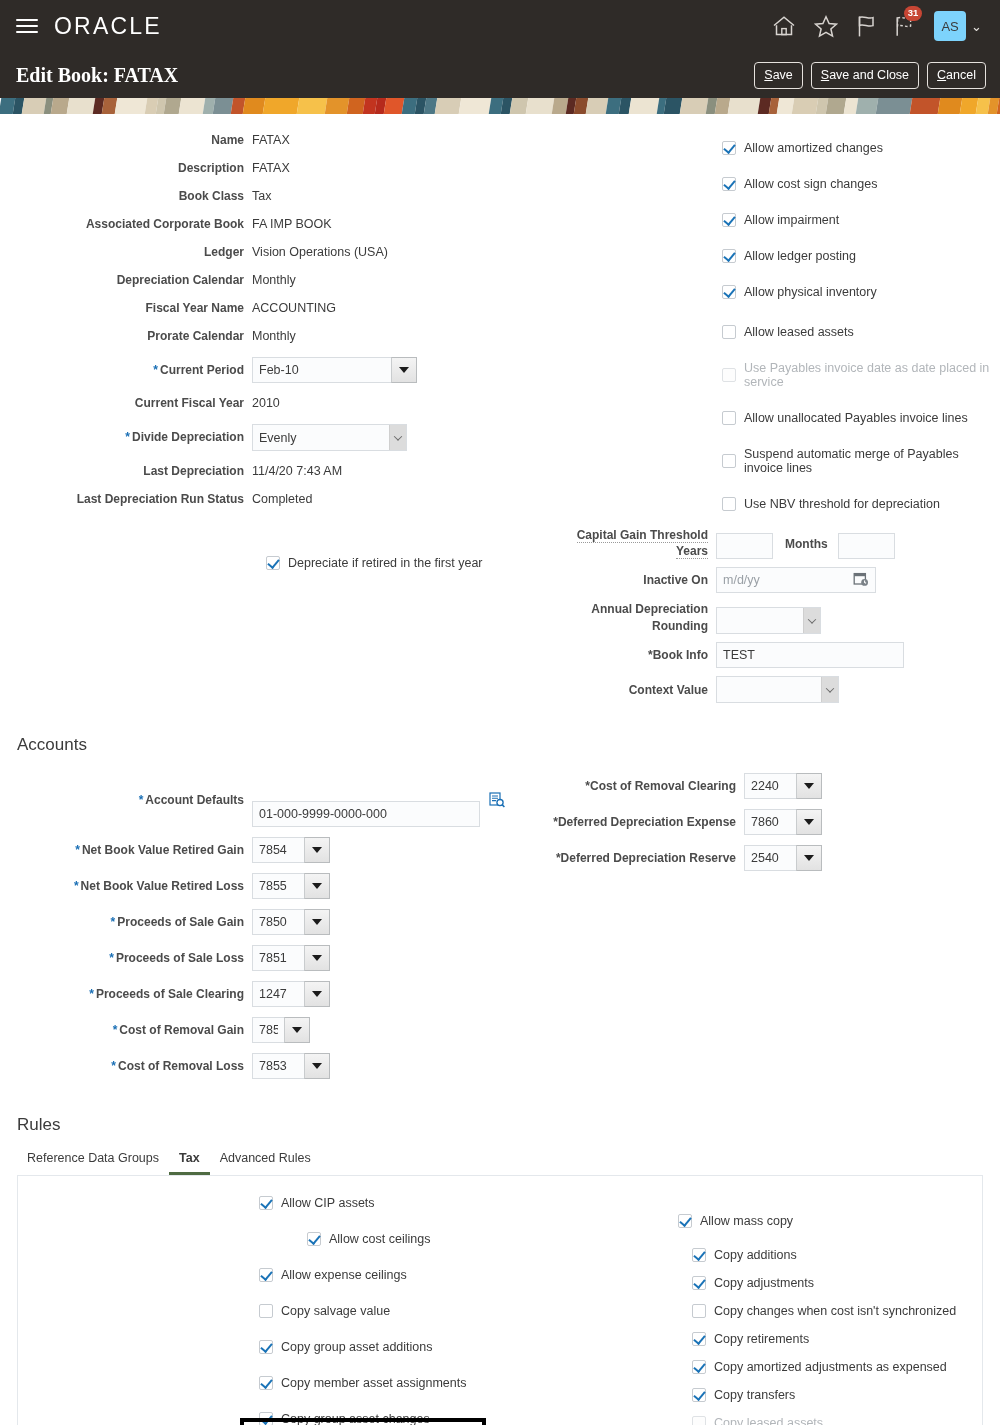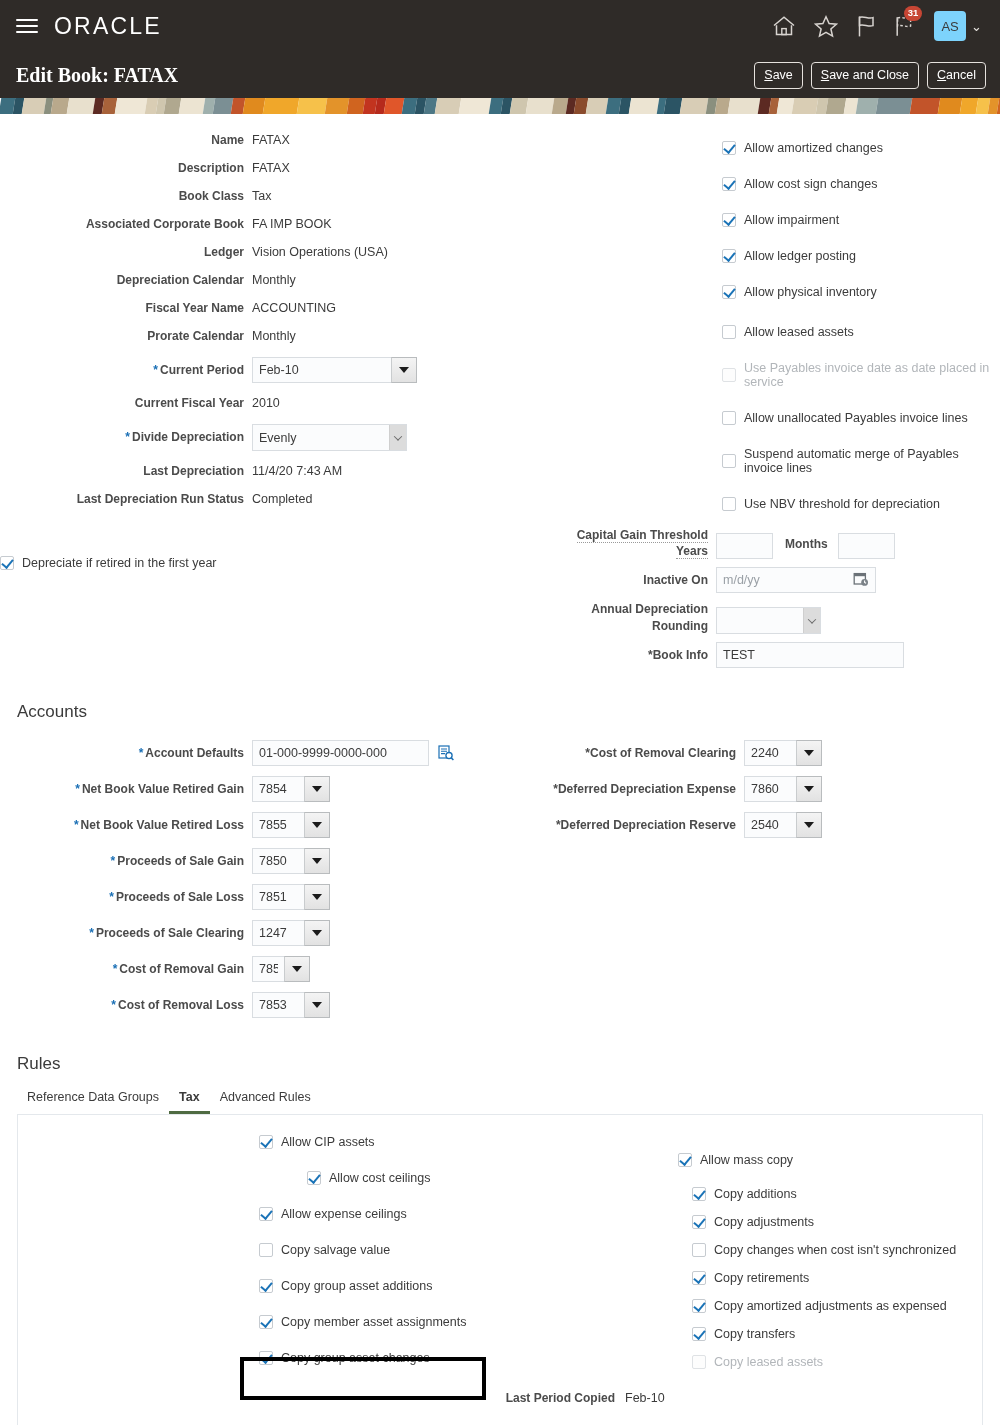--- a/index.html
+++ b/index.html
@@ -393,21 +393,21 @@
 
       <div class="frow ro">
         <div class="flabel">Last Depreciation</div>
         <div class="fval">11/4/20 7:43 AM</div>
       </div>
       <div class="frow ro">
         <div class="flabel">Last Depreciation Run Status</div>
         <div class="fval">Completed</div>
       </div>
 
-      <div class="cbrow" style="margin-top:46px; align-items:center;">
+      <div class="cbrow" style="margin-top:46px; margin-left:266px;align-items:center;">
         <div class="cb on"></div>
         <div class="cblab">Depreciate if retired in the first year</div>
       </div>
     </div>
 
     <div class="col-right">
       <div style="padding-left:202px; padding-top:12px;">
         <div class="cbrow" style="margin-bottom:22px;">
           <div class="cb on"></div>
           <div class="cblab">Allow amortized changes</div>
@@ -484,32 +484,39 @@
           <div class="selval"></div>
           <div class="seltab"></div>
         </div>
       </div>
 
       <div class="frow" style="margin-bottom:8px;">
         <div style="width:196px; text-align:right; padding-right:8px; font-weight:bold; font-size:12px; color:#4b4b4b;"><span class="req">*</span><span>Book Info</span></div>
         <input class="txt" style="width: 188px;" value="TEST">
       </div>
 
+      <div class="frow">
+        <div style="width:196px; text-align:right; padding-right:8px; font-weight:bold; font-size:12px; color:#4b4b4b;">Context Value</div>
+        <div class="sel" style="width:123px;">
+          <div class="selval"></div>
+          <div class="seltab"></div>
+        </div>
+      </div>
     </div>
   </div>
 
   <div style="margin-top:26px;">
     <div class="sect-h">Accounts</div>
 
     <div class="two-col" style="margin-top:18px;">
 
       <div class="col-left">
         <div class="frow" style="margin-bottom:10px;">
           <div class="flabel"><span class="req">*</span><span>Account Defaults</span></div>
-          <input class="txt" style="width: 177px;" value="01-000-9999-0000-000">
+          <input class="txt" style="width: 228px; margin-top: 28px;" value="01-000-9999-0000-000">
           <span class="mag">
             <svg width="16" height="16" viewBox="0 0 16 16">
               <rect x="1" y="1" width="10" height="12" fill="none" stroke="#1a6fb5" stroke-width="1.2"></rect>
               <path d="M3 4 H9 M3 6.3 H9 M3 8.6 H7" stroke="#1a6fb5" stroke-width="1.1"></path>
               <circle cx="11" cy="10.6" r="3.1" fill="#ffffff" stroke="#1a6fb5" stroke-width="1.3"></circle>
               <path d="M13.3 12.9 L15.4 15" stroke="#1a6fb5" stroke-width="1.5"></path>
             </svg>
           </span>
         </div>
 

